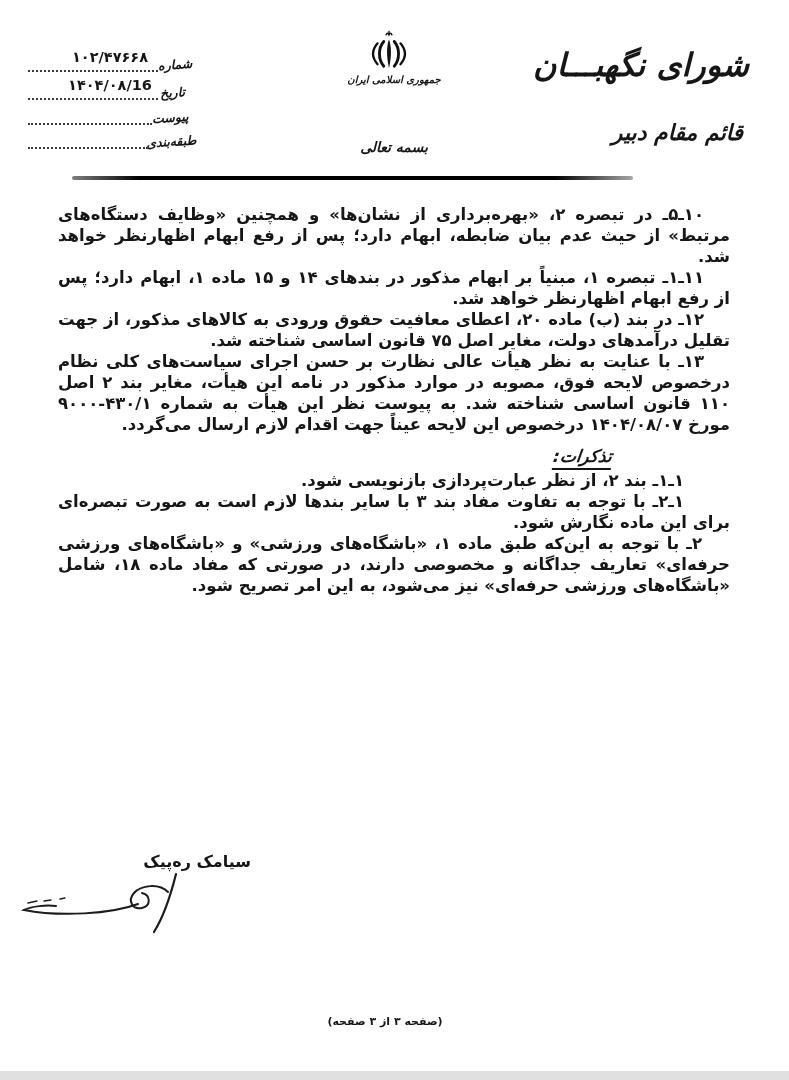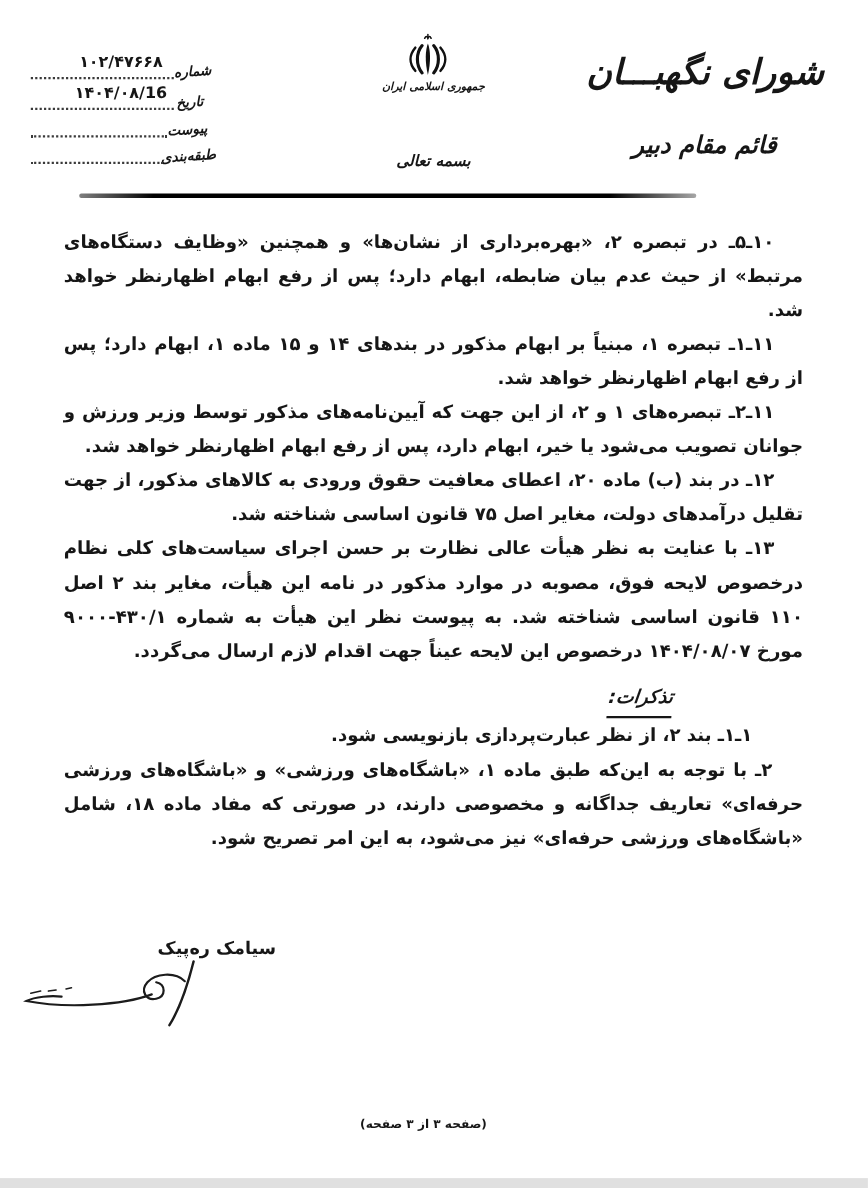--- a/index.html
+++ b/index.html
@@ -6,21 +6,21 @@
   .page{
     position:relative;width:789px;height:1080px;background:#ffffff;
     font-family:"DejaVu Sans",sans-serif;color:#161616;overflow:hidden;
   }
   
   .org-title{
     position:absolute;top:46px;right:28px;width:240px;text-align:center;
     font-size:32px;font-weight:bold;font-style:italic;direction:rtl;white-space:nowrap;
   }
   .org-subtitle{
-    position:absolute;top:120px;right:46px;width:205px;text-align:center;
+    position:absolute;top:120px;right:46px;width:205px;
     font-size:22px;font-weight:bold;font-style:italic;direction:rtl;white-space:nowrap;
   }
   .emblem{position:absolute;top:30px;left:366px;width:46px;height:42px;}
   .state-name{
     position:absolute;top:74px;left:308px;width:172px;text-align:center;
     font-size:10px;font-weight:bold;font-style:italic;direction:rtl;white-space:nowrap;
   }
   .besmele{
     position:absolute;top:139px;left:338px;width:112px;text-align:center;
     font-size:14px;font-weight:bold;font-style:italic;direction:rtl;white-space:nowrap;
@@ -40,21 +40,21 @@
   .l-attach{top:66px;left:130px;}                         .d-attach{top:79px;left:6px;width:124px;}
   .l-class{top:90px;left:124px;}                          .d-class{top:103px;left:6px;width:120px;}
   .head-rule{
     position:absolute;top:176px;left:72px;width:561px;height:4px;border-radius:2px;
     background:linear-gradient(90deg,rgba(0,0,0,.5),#000 12%,#000 86%,rgba(0,0,0,.35));
     box-shadow:0 3px 2px -2px rgba(0,0,0,.35);
   }
   
   .letter-body{
     position:absolute;top:204px;right:59px;width:672px;direction:rtl;
-    text-align:justify;font-size:16.5px;font-weight:bold;line-height:31px;
+    text-align:justify;font-size:16.5px;font-weight:bold;line-height:21px;
   }
   .letter-body p{margin:0;}
   .para{text-indent:26px;}
   .notes-heading{margin-top:11px !important;margin-right:118px !important;}
   .notes-heading span{
     display:inline-block;font-style:italic;font-size:17px;
     border-bottom:2px solid #161616;padding-bottom:1px;transform:skewX(-6deg);
   }
   .note-deep{text-indent:46px;}
   .note{text-indent:28px;}
@@ -107,26 +107,26 @@
 
     <div class="ref-label l-class">طبقه‌بندی</div>
     <div class="dotted d-class"></div>
   </div>
 
   <div class="head-rule"></div>
 
   <div class="letter-body">
     <p class="para">۱۰ـ۵ـ در تبصره ۲، «بهره‌برداری از نشان‌ها» و همچنین «وظایف دستگاه‌های مرتبط» از حیث عدم بیان ضابطه، ابهام دارد؛ پس از رفع ابهام اظهارنظر خواهد شد.</p>
     <p class="para">۱۱ـ۱ـ تبصره ۱، مبنیاً بر ابهام مذکور در بندهای ۱۴ و ۱۵ ماده ۱، ابهام دارد؛ پس از رفع ابهام اظهارنظر خواهد شد.</p>
-    <p class="para">۱۱ـ۲ـ تبصره‌های ۱ و ۲، از این جهت که آیین‌نامه‌های مذکور توسط وزیر ورزش و جوانان تصویب می‌شود یا خیر، ابهام دارد، پس از رفع ابهام اظهارنظر خواهد شد.</p>
     <p class="para">۱۲ـ در بند (ب) ماده ۲۰، اعطای معافیت حقوق ورودی به کالاهای مذکور، از جهت تقلیل درآمدهای دولت، مغایر اصل ۷۵ قانون اساسی شناخته شد.</p>
     <p class="para">۱۳ـ با عنایت به نظر هیأت عالی نظارت بر حسن اجرای سیاست‌های کلی نظام درخصوص لایحه فوق، مصوبه در موارد مذکور در نامه این هیأت، مغایر بند ۲ اصل ۱۱۰ قانون اساسی شناخته شد. به پیوست نظر این هیأت به شماره ۴۳۰/۱-۹۰۰۰ مورخ ۱۴۰۴/۰۸/۰۷ درخصوص این لایحه عیناً جهت اقدام لازم ارسال می‌گردد.</p>
 
     <p class="notes-heading"><span>تذکرات:</span></p>
     <p class="note-deep">۱ـ۱ـ بند ۲، از نظر عبارت‌پردازی بازنویسی شود.</p>
+    <p class="note-deep">۱ـ۲ـ با توجه به تفاوت مفاد بند ۳ با سایر بندها لازم است به صورت تبصره‌ای برای این ماده نگارش شود.</p>
     <p class="note">۲ـ با توجه به این‌که طبق ماده ۱، «باشگاه‌های ورزشی» و «باشگاه‌های ورزشی حرفه‌ای» تعاریف جداگانه و مخصوصی دارند، در صورتی که مفاد ماده ۱۸، شامل «باشگاه‌های ورزشی حرفه‌ای» نیز می‌شود، به این امر تصریح شود.</p>
   </div>
 
   <div class="sig-name">سیامک ره‌پیک</div>
   <div class="sig-scribble">
     <svg width="180" height="70" viewBox="0 0 180 70" fill="none" stroke="#1c1c1c" stroke-linecap="round">
       <path d="M160,4 C156,20 148,46 138,62" stroke-width="2.2"></path>
       <path d="M152,22 C143,13 125,15 118,23 C111,31 117,40 126,38 C135,36 135,25 126,23" stroke-width="2"></path>
       <path d="M122,34 C95,44 44,47 8,40 C16,36 30,35 40,36" stroke-width="2"></path>
       <path d="M12,33 l9,-2 M28,31 l7,-1 M44,29 l5,-1" stroke-width="1.4"></path>

